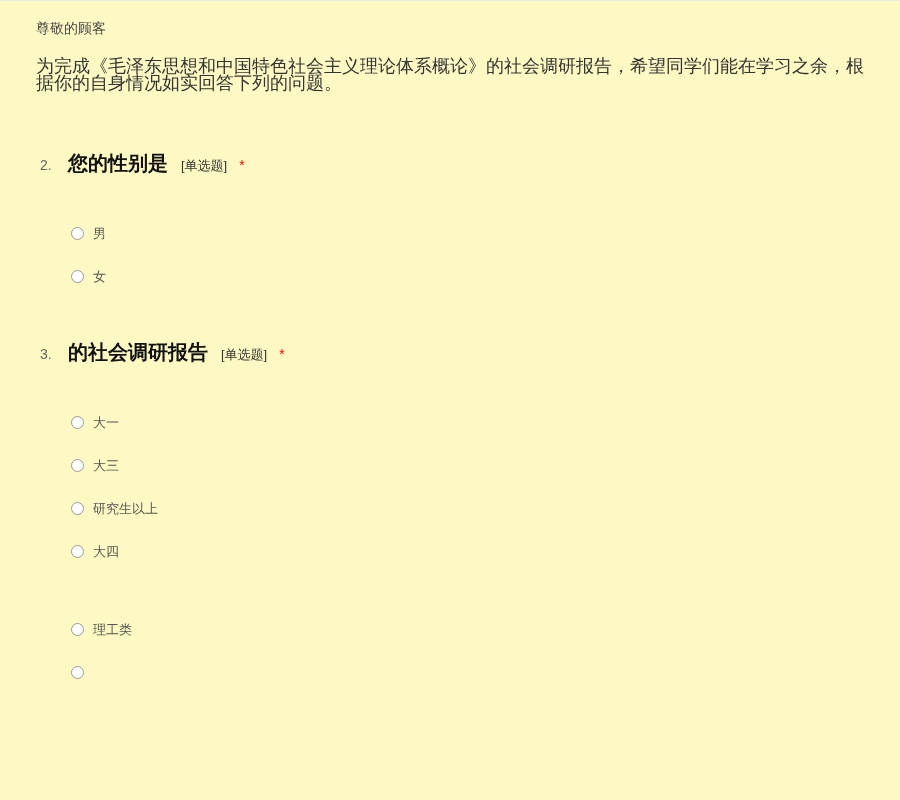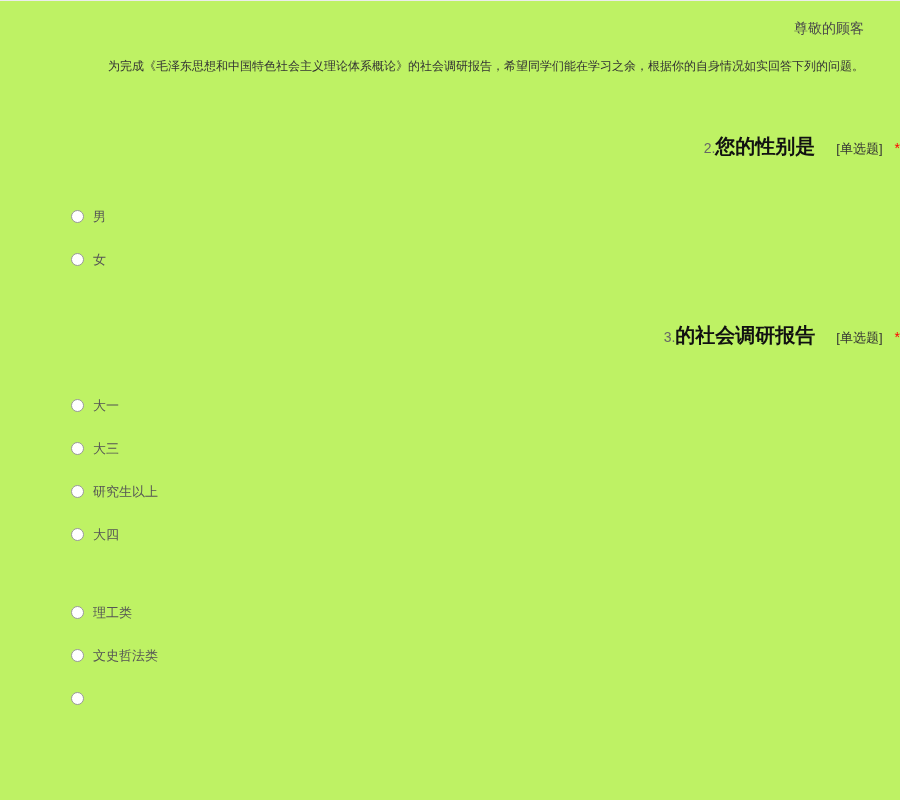--- a/index.html
+++ b/index.html
@@ -6,34 +6,33 @@
   html, body {
     width: 900px;
     height: 800px;
     overflow: hidden;
     background: #ffffff;
     font-family: "Liberation Sans", "DejaVu Sans", sans-serif;
   }
   .page {
     width: 900px;
     height: 800px;
-    background: #bef264;
+    background: #fef9c3;
     border-top: 1px solid #ececec;
     overflow: hidden;
-    text-align: right;
   }
   .survey-greeting {
     margin: 17px 36px 0 36px;
     font-size: 14px;
     line-height: 20px;
     color: #4a4a4a;
   }
   .survey-desc {
     margin: 20px 36px 0 36px;
-    font-size: 12px;
+    font-size: 18px;
     line-height: 17px;
     color: #333333;
   }
   .question {
     padding-left: 40px;
   }
   .question .q-header {
     margin-top: 43px;
     line-height: 22px;
     white-space: nowrap;
@@ -47,21 +46,21 @@
     font-size: 14px;
     color: #666666;
     vertical-align: baseline;
   }
   .q-title {
     font-size: 20px;
     font-weight: bold;
     color: #111111;
   }
   .q-type {
-    margin-left: 21px;
+    margin-left: 13px;
     font-size: 13px;
     color: #333333;
   }
   .q-required {
     margin-left: 12px;
     font-size: 14px;
     color: #ff0000;
   }
   .q-options {
     margin-top: 35px;
@@ -140,24 +139,20 @@
 </div>
   </div>
 
   <div class="question">
     <div class="q-options">
   <label class="option">
     <span class="radio"></span>
     <span class="opt-label">理工类</span>
   </label>
 
-  <label class="option">
-    <span class="radio"></span>
-    <span class="opt-label">文史哲法类</span>
-  </label>
 
   <label class="option">
     <span class="radio"></span>
     <span class="opt-label"></span>
   </label>
 </div>
   </div>
 </div>
 </div>
 

